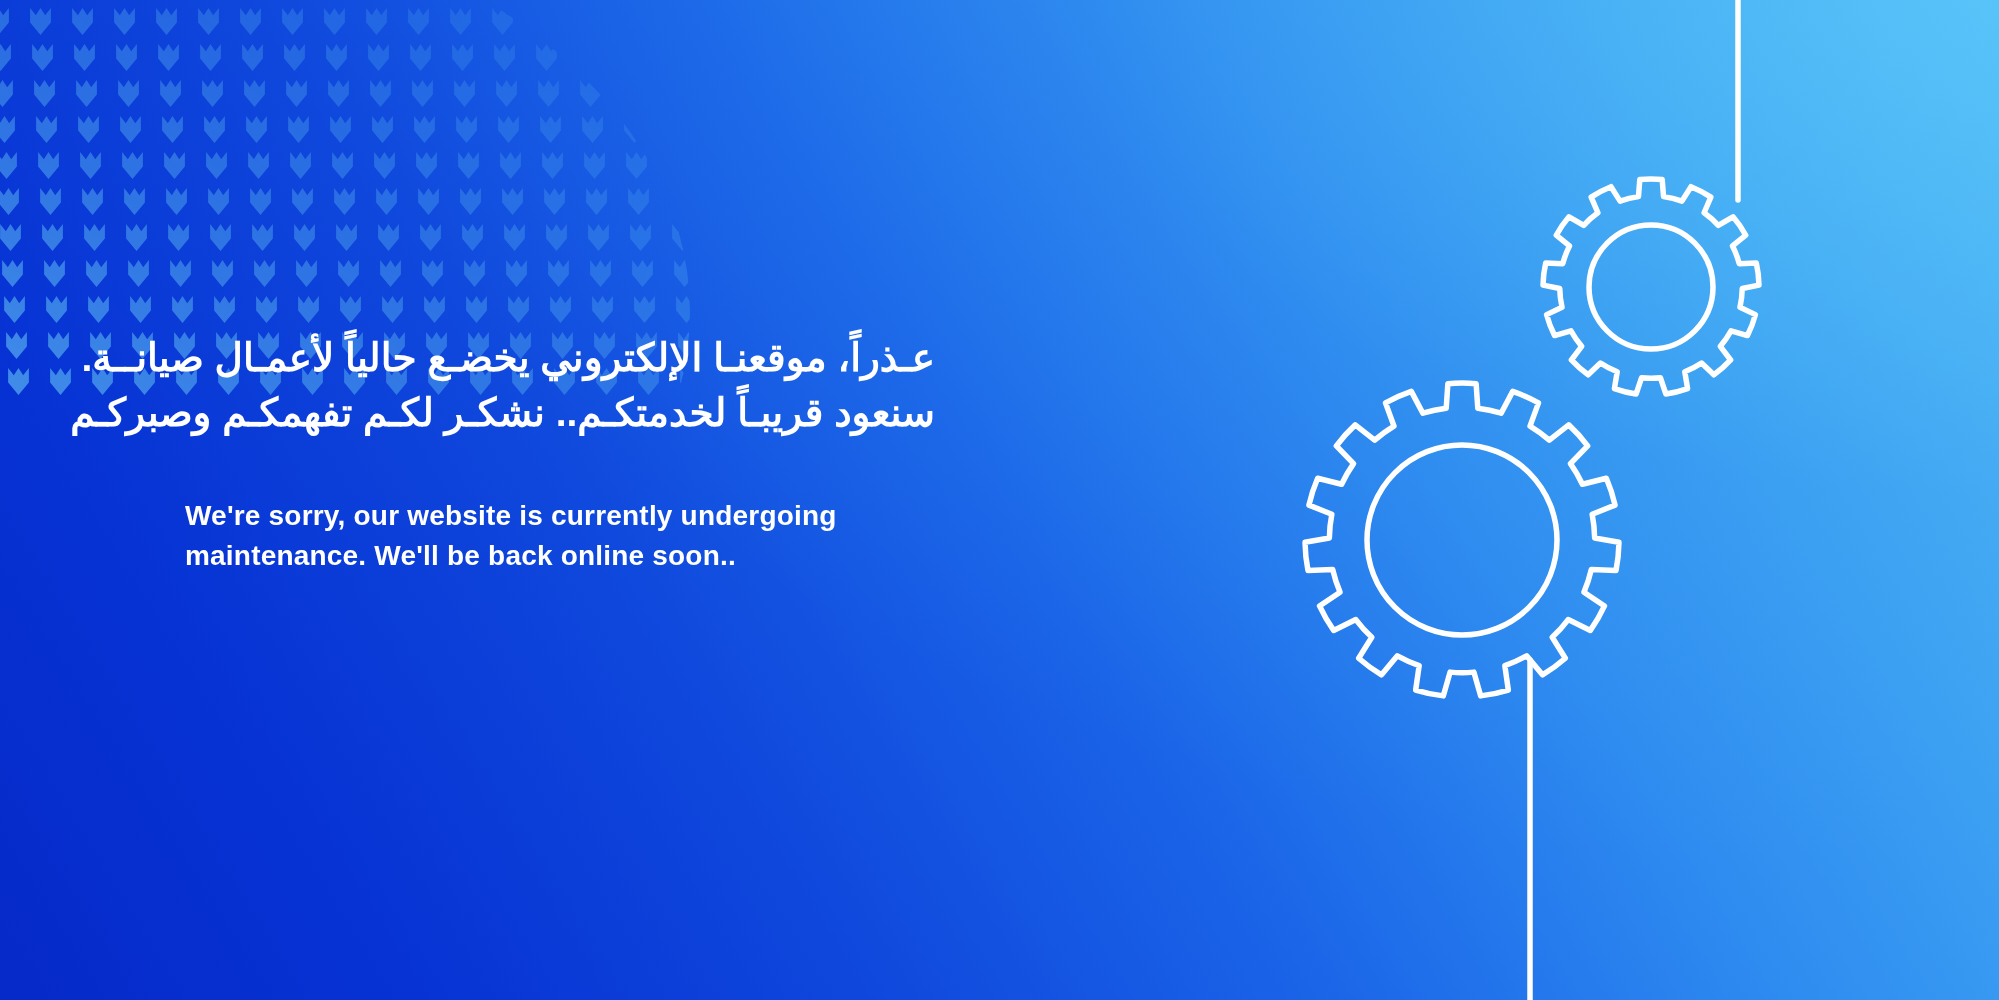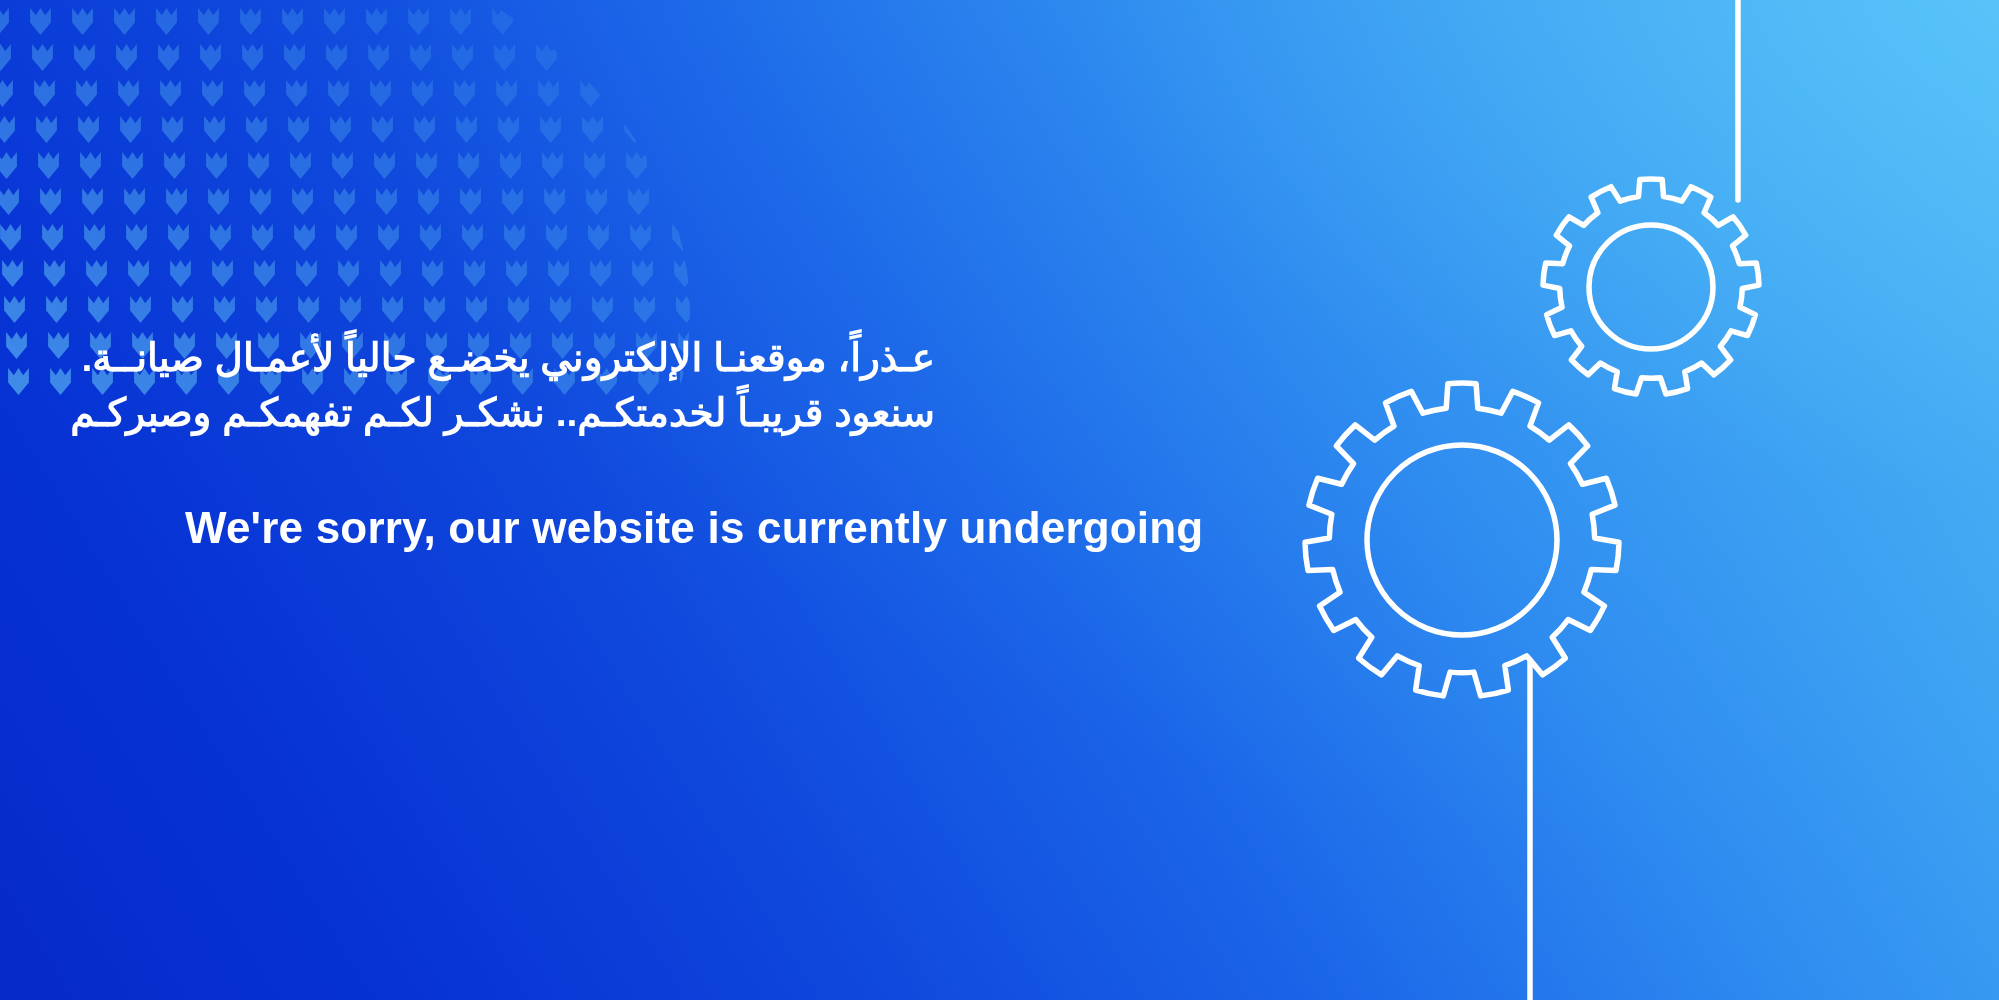--- a/index.html
+++ b/index.html
@@ -77,21 +77,21 @@
     width: 945px;
     margin-left: -195px;
   }
   .arabic-line {
     display: block;
     white-space: nowrap;
   }
   .english-block {
     margin-top: 55px;
     color: #ffffff;
-    font-size: 44px;
+    font-size: 28px;
     line-height: 1.45;
     font-weight: 700;
     letter-spacing: 0.2px;
   }
   .english-line {
     display: block;
     white-space: nowrap;
   }
 </style>
 </head>
@@ -338,16 +338,17 @@
 
   <div class="content">
 
     <div class="arabic-block" lang="ar" dir="rtl">
       <span class="arabic-line">عـذراً، موقعنـا الإلكتروني يخضـع حالياً لأعمـال صيانــة.</span>
       <span class="arabic-line">سنعود قريبـاً لخدمتكـم.. نشكـر لكـم تفهمكـم وصبركـم</span>
     </div>
 
     <div class="english-block" lang="en" dir="ltr">
       <span class="english-line">We're sorry, our website is currently undergoing</span>
+      <span class="english-line">maintenance. We'll be back online soon..</span>
     </div>
 
   </div>
 </div>
 
 </body></html>

